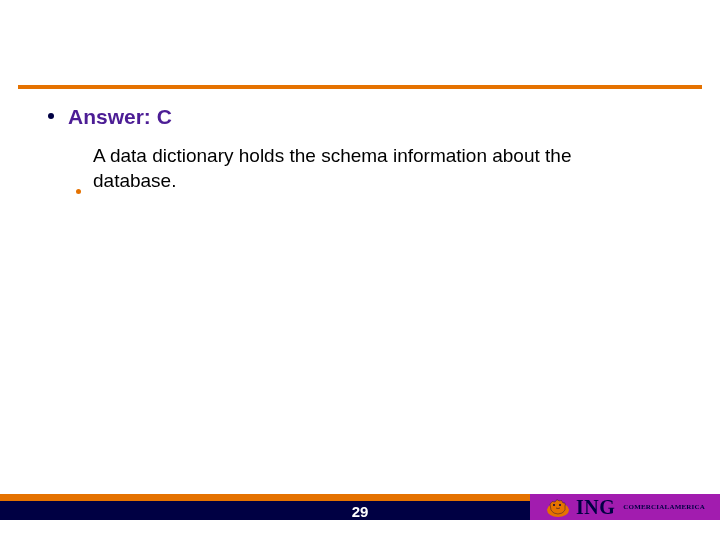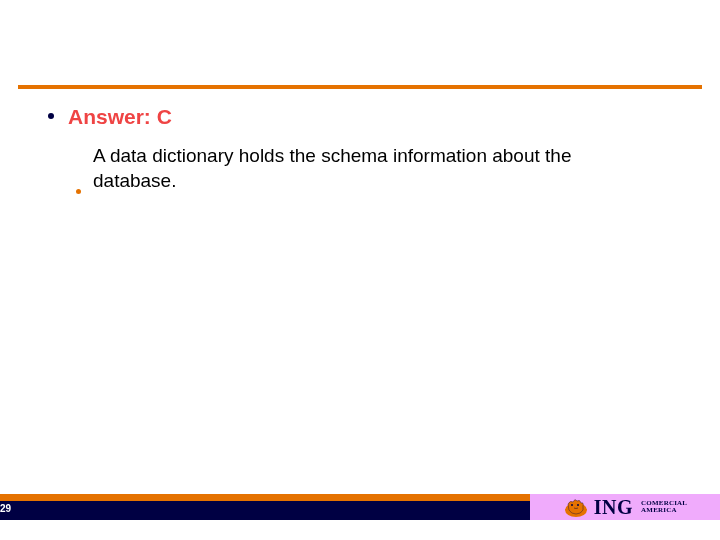--- a/index.html
+++ b/index.html
@@ -35,21 +35,21 @@
     width: 6px;
     height: 6px;
     background: #000043;
     border-radius: 50%;
     margin-top: 9px;
     flex-shrink: 0;
   }
   .text1 {
     font-size: 21px;
     font-weight: bold;
-    color: #ef4444;
+    color: #4c1d95;
     line-height: 1.25;
   }
   .level2 {
     display: flex;
     align-items: flex-end;
     gap: 12px;
     margin-left: 28px;
     margin-bottom: 8px;
   }
   .bullet2 {
@@ -84,21 +84,21 @@
     left: 0; right: 0; top: 7px;
     height: 19px;
     background: #000043;
   }
   .footer-white {
     position: absolute;
     right: 0;
     top: 0;
     width: 190px;
     height: 26px;
-    background: #f0abfc;
+    background: #a21caf;
     display: flex;
     align-items: center;
     justify-content: center;
     gap: 6px;
   }
   .ing-logo {
     display: flex;
     align-items: center;
     gap: 5px;
   }
@@ -109,34 +109,35 @@
   }
   .ing-text {
     font-family: Georgia, 'Times New Roman', serif;
     font-weight: bold;
     font-size: 20px;
     color: #000043;
     letter-spacing: 0.5px;
   }
   .comercial {
     display: flex;
-    flex-direction: column;
+    flex-direction: row;
     line-height: 1;
     font-family: Georgia, 'Times New Roman', serif;
     font-size: 7px;
     font-weight: bold;
     color: #000043;
     margin-left: 3px;
     letter-spacing: 0.2px;
   }
   .page-num {
     position: absolute;
     left: 0; right: 0;
     top: 9px;
-    font-size: 10px;
+    text-align: center;
+    font-size: 15px;
     font-weight: bold;
     color: #fff;
   }
 </style>
 </head>
 <body>
 
 <div class="top-divider"></div>
 
 <div class="content">

